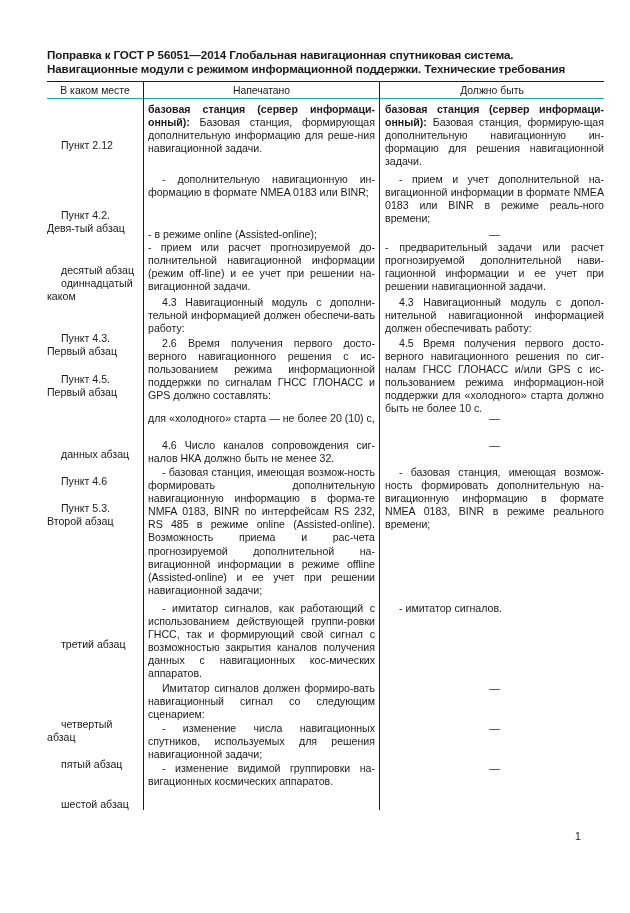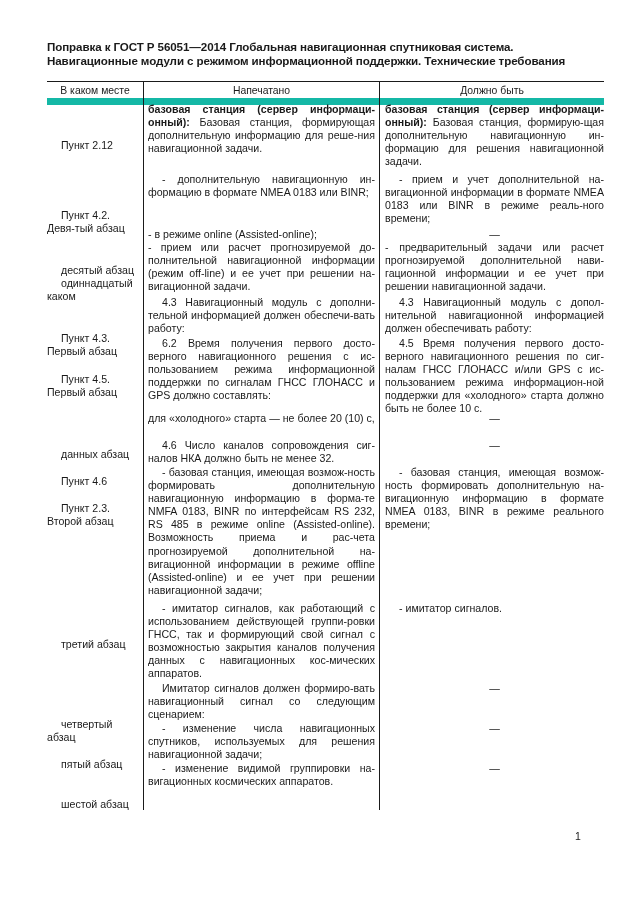--- a/index.html
+++ b/index.html
@@ -1,31 +1,31 @@
 <!DOCTYPE html>
 <html><head>
 <meta charset="utf-8">
 <style>
   html, body { margin: 0; padding: 0; background: #ffffff; }
   body {
     width: 630px; height: 913px; position: relative; overflow: hidden;
     font-family: "Liberation Sans", sans-serif; color: #1a1a1a;
   }
   .title {
-    position: absolute; left: 47px; top: 40px; width: 560px;
+    position: absolute; left: 47px; top: 48px; width: 560px;
     font-weight: bold; font-size: 11.6px; line-height: 14px; letter-spacing: -0.1px;
     color: #1a1a1a;
   }
   .table {
     position: absolute; left: 47px; top: 81px; width: 557px; height: 728px;
     border-top: 1.6px solid #1a1a1a;
   }
   .hdr {
     position: absolute; top: 0; left: 0; width: 557px; height: 16px;
-    border-bottom: 7px solid #14b8a6; font-size: 10.4px; line-height: 15px;
+    border-bottom: 1px solid #14b8a6; font-size: 10.4px; line-height: 15px;
   }
   .hdr span { position: absolute; top: 1px; text-align: center; }
   .vline { position: absolute; top: 0; background: #1a1a1a; width: 1.2px; }
   .v1 { left: 96px; height: 728px; }
   .v2 { left: 332px; height: 728px; }
   .row { position: absolute; left: 0; width: 557px; font-size: 10.6px; line-height: 13.1px; }
   .c1 { position: absolute; left: 0; width: 92px; margin-top: 36px; }
   .c2 { position: absolute; left: 101px; width: 227px; text-align: justify; }
   .c3 { position: absolute; left: 338px; width: 219px; text-align: justify; }
   .ind { text-indent: 14px; }
@@ -85,21 +85,21 @@
         <span class="ind">Пункт 4.3. Первый абзац</span>
       </div>
     <div class="c2 ind">4.3 Навигационный модуль с дополни-тельной информацией должен обеспечи-вать работу:</div>
     <div class="c3 ind">4.3 Навигационный модуль с допол-нительной навигационной информацией должен обеспечивать работу:</div>
   </div>
 
   <div class="row" style="top:255px;">
     <div class="c1">
         <span class="ind">Пункт 4.5. Первый абзац</span>
       </div>
-    <div class="c2 ind">6.2 Время получения первого досто-верного навигационного решения с ис-пользованием режима информационной поддержки по сигналам ГНСС ГЛОНАСС и GPS должно составлять:</div>
+    <div class="c2 ind">2.6 Время получения первого досто-верного навигационного решения с ис-пользованием режима информационной поддержки по сигналам ГНСС ГЛОНАСС и GPS должно составлять:</div>
     <div class="c3 ind">4.5 Время получения первого досто-верного навигационного решения по сиг-налам ГНСС ГЛОНАСС и/или GPS с ис-пользованием режима информацион-ной поддержки для «холодного» старта должно быть не более 10 с.</div>
   </div>
 
   <div class="row" style="top:330px;">
     <div class="c1">
         <span class="ind">данных абзац</span>
       </div>
     <div class="c2">для «холодного» старта — не более 20 (10) с,</div>
     <div class="c3 dash">—</div>
   </div>
@@ -107,21 +107,21 @@
   <div class="row" style="top:357px;">
     <div class="c1">
         <span class="ind">Пункт 4.6</span>
       </div>
     <div class="c2 ind">4.6 Число каналов сопровождения сиг-налов НКА должно быть не менее 32.</div>
     <div class="c3 dash">—</div>
   </div>
 
   <div class="row" style="top:384px;">
     <div class="c1">
-        <span class="ind">Пункт 2.3. Второй абзац</span>
+        <span class="ind">Пункт 5.3. Второй абзац</span>
       </div>
     <div class="c2 ind">- базовая станция, имеющая возмож-ность формировать дополнительную навигационную информацию в форма-те NMFA 0183, BINR по интерфейсам RS 232, RS 485 в режиме online (Assisted-online). Возможность приема и рас-чета прогнозируемой дополнительной на-вигационной информации в режиме offline (Assisted-online) и ее учет при решении навигационной задачи;</div>
     <div class="c3 ind">- базовая станция, имеющая возмож-ность формировать дополнительную на-вигационную информацию в формате NMEA 0183, BINR в режиме реального времени;</div>
   </div>
 
   <div class="row" style="top:520px;">
     <div class="c1">
         <span class="ind">третий абзац</span>
       </div>
     <div class="c2 ind">- имитатор сигналов, как работающий с использованием действующей группи-ровки ГНСС, так и формирующий свой сигнал с возможностью закрытия каналов получения данных с навигационных кос-мических аппаратов.</div>

